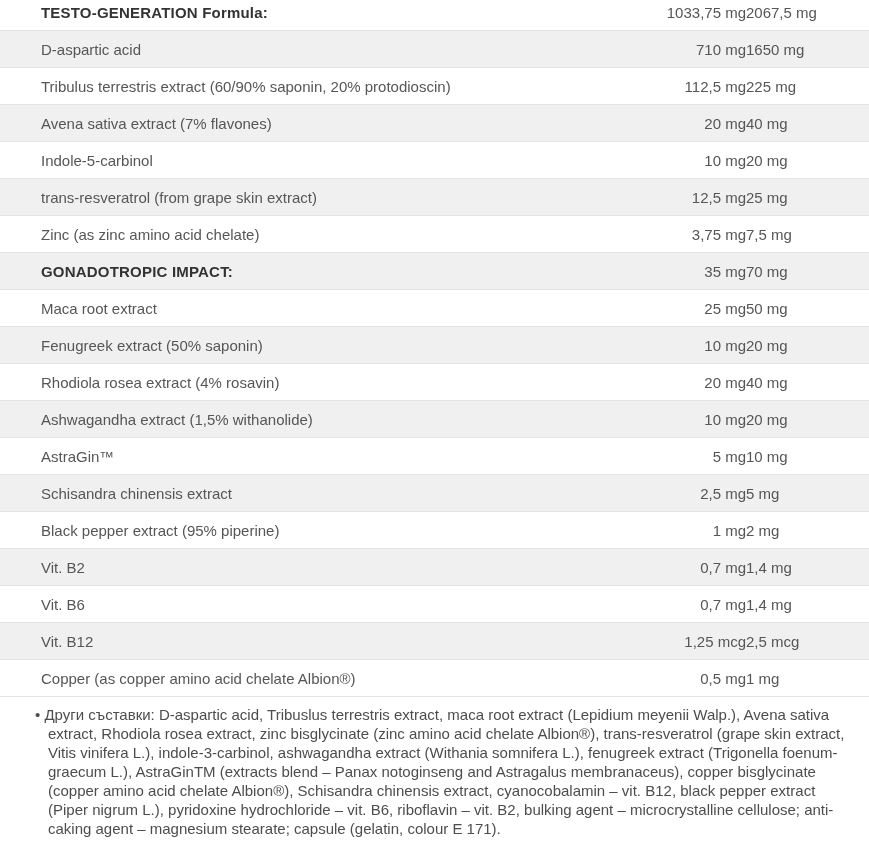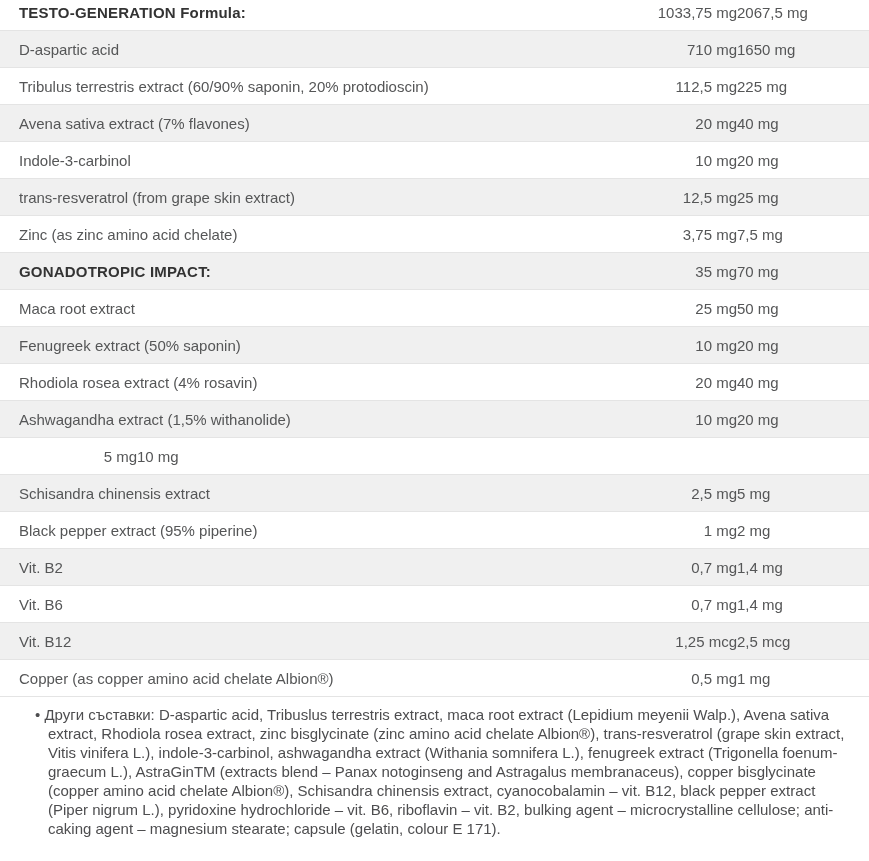--- a/index.html
+++ b/index.html
@@ -23,24 +23,25 @@
     border-bottom: 1px solid #e4e4e4;
     font-size: 15px;
     color: #555657;
     background: #ffffff;
   }
   .row:nth-child(even) {
     background: #f0f0f0;
   }
   .cell-name {
     width: 600px;
-    padding-left: 19px;
+    padding-left: 32px;
     box-sizing: border-box;
     white-space: nowrap;
     overflow: hidden;
+    margin-left: 9px;
   }
   .cell-a1 {
     width: 137px;
     white-space: nowrap;
     text-align: right;
   }
   .cell-a2 {
     flex: 1;
     white-space: nowrap;
   }
@@ -81,21 +82,21 @@
       <div class="cell-name">Tribulus terrestris extract (60/90% saponin, 20% protodioscin)</div>
       <div class="cell-a1">112,5 mg</div>
       <div class="cell-a2">225 mg</div>
     </div>
     <div class="row">
       <div class="cell-name">Avena sativa extract (7% flavones)</div>
       <div class="cell-a1">20 mg</div>
       <div class="cell-a2">40 mg</div>
     </div>
     <div class="row">
-      <div class="cell-name">Indole-3-carbinol</div>
+      <div class="cell-name">Indole-5-carbinol</div>
       <div class="cell-a1">10 mg</div>
       <div class="cell-a2">20 mg</div>
     </div>
     <div class="row">
       <div class="cell-name">trans-resveratrol (from grape skin extract)</div>
       <div class="cell-a1">12,5 mg</div>
       <div class="cell-a2">25 mg</div>
     </div>
     <div class="row">
       <div class="cell-name">Zinc (as zinc amino acid chelate)</div>
@@ -121,20 +122,21 @@
       <div class="cell-name">Rhodiola rosea extract (4% rosavin)</div>
       <div class="cell-a1">20 mg</div>
       <div class="cell-a2">40 mg</div>
     </div>
     <div class="row">
       <div class="cell-name">Ashwagandha extract (1,5% withanolide)</div>
       <div class="cell-a1">10 mg</div>
       <div class="cell-a2">20 mg</div>
     </div>
     <div class="row">
+      <div class="cell-name">AstraGin™</div>
       <div class="cell-a1">5 mg</div>
       <div class="cell-a2">10 mg</div>
     </div>
     <div class="row">
       <div class="cell-name">Schisandra chinensis extract</div>
       <div class="cell-a1">2,5 mg</div>
       <div class="cell-a2">5 mg</div>
     </div>
     <div class="row">
       <div class="cell-name">Black pepper extract (95% piperine)</div>

